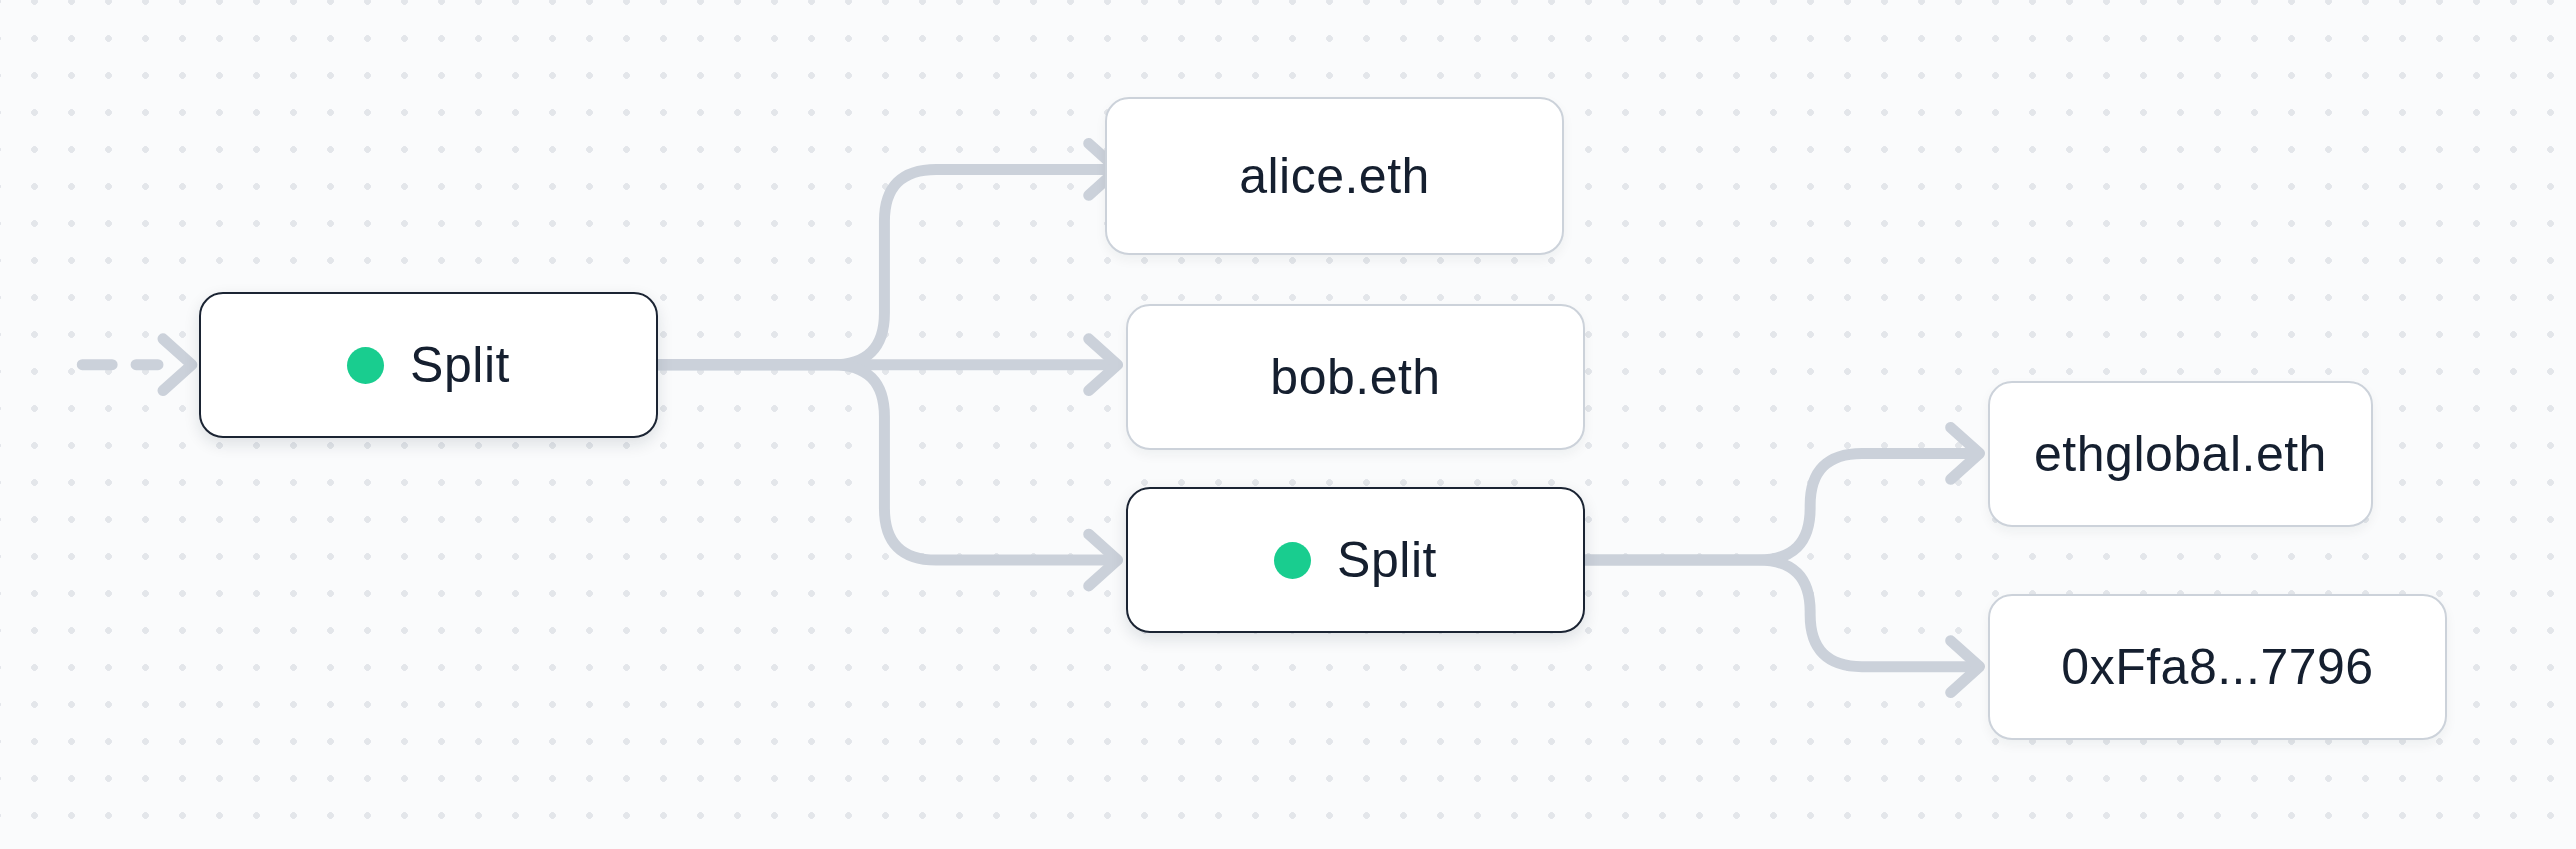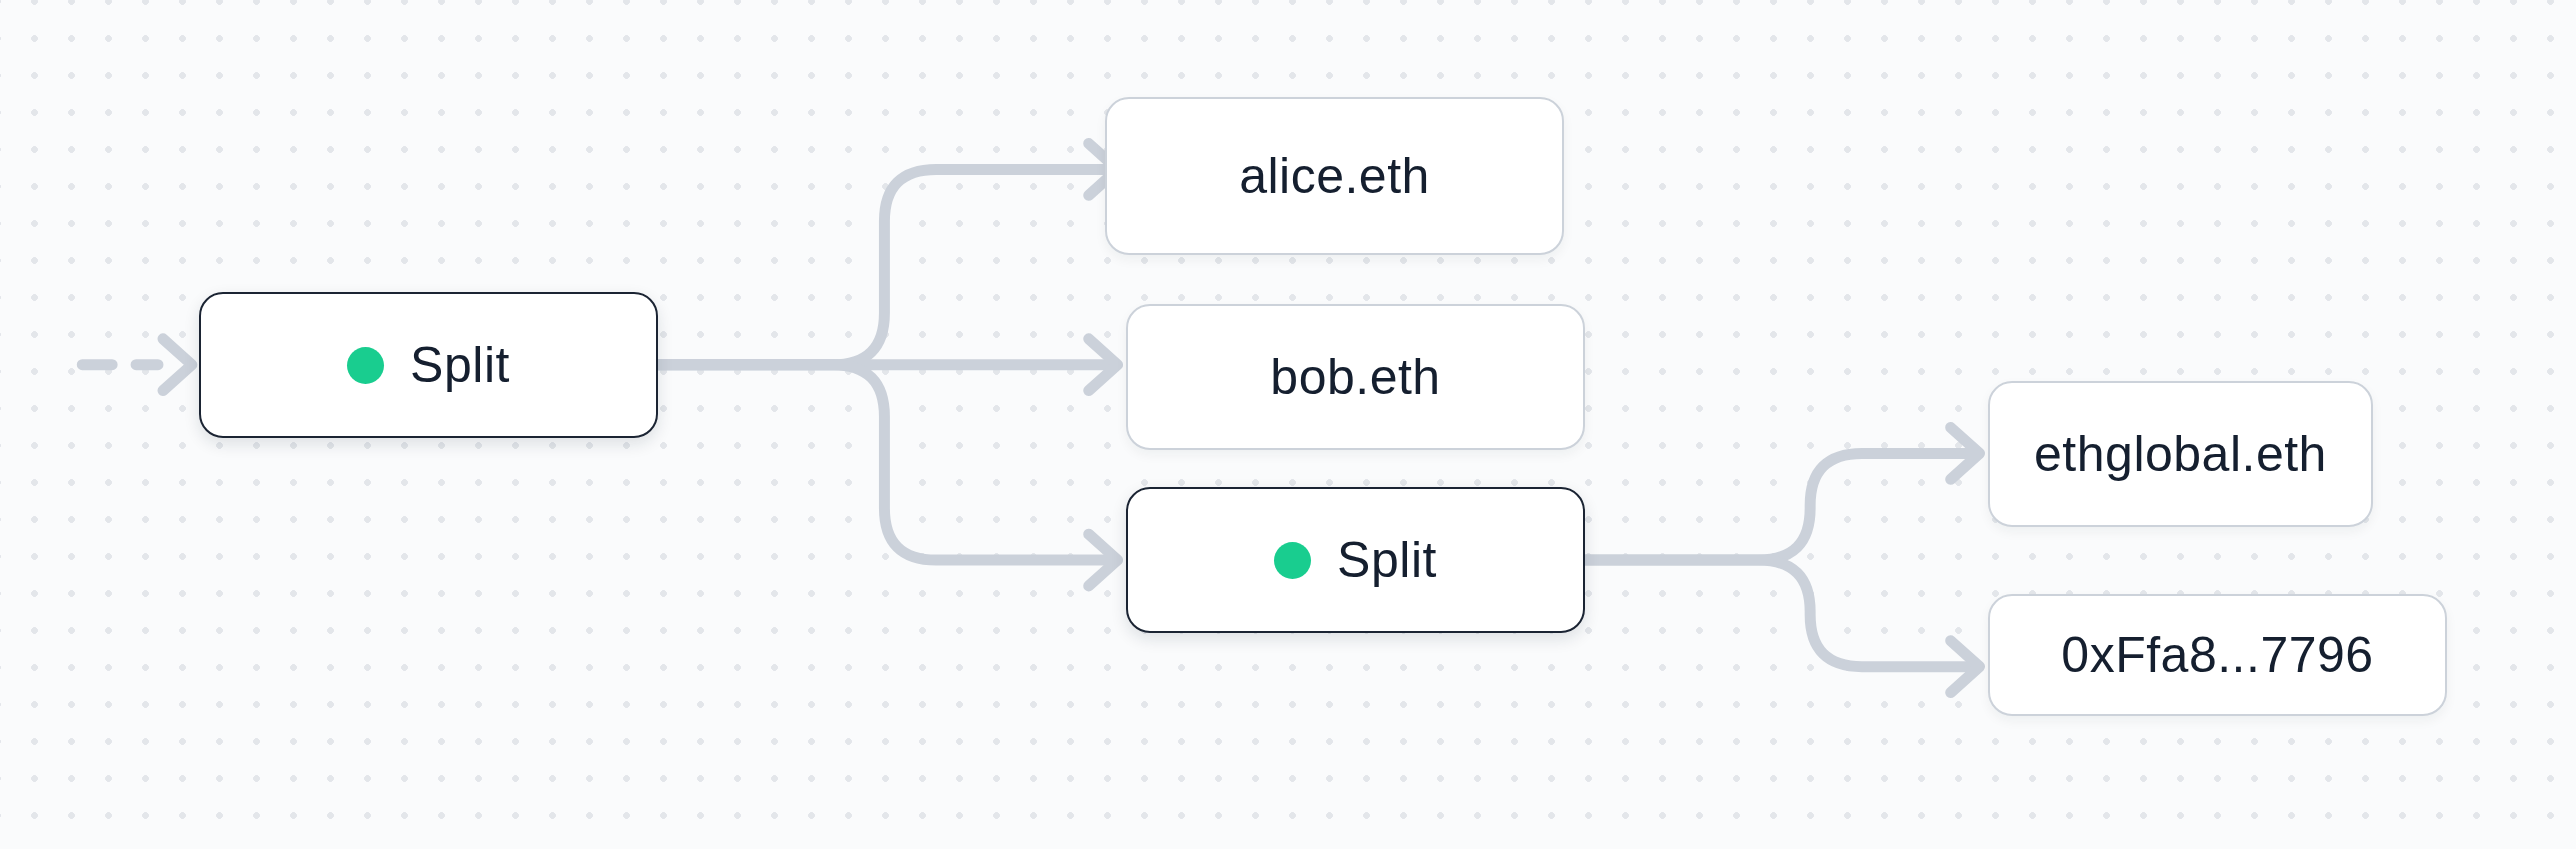--- a/index.html
+++ b/index.html
@@ -98,17 +98,17 @@
     <div class="node recipient" style="left: 1126px; top: 292px; width: 459px; height: 146px; margin-top: 12px;">
       <span class="label">bob.eth</span>
     </div>
     <div class="node split" style="left: 1126px; top: 487px; width: 459px; height: 146px;">
       <span class="status-dot"></span>
       <span class="label">Split</span>
     </div>
     <div class="node recipient" style="left: 1988px; top: 381px; width: 385px; height: 146px;">
       <span class="label">ethglobal.eth</span>
     </div>
-    <div class="node recipient" style="left: 1988px; top: 594px; width: 459px; height: 122px;">
+    <div class="node recipient" style="left: 1988px; top: 594px; width: 459px; height: 146px;">
       <span class="label">0xFfa8...7796</span>
     </div>
   </div>
 
 
 </body></html>

